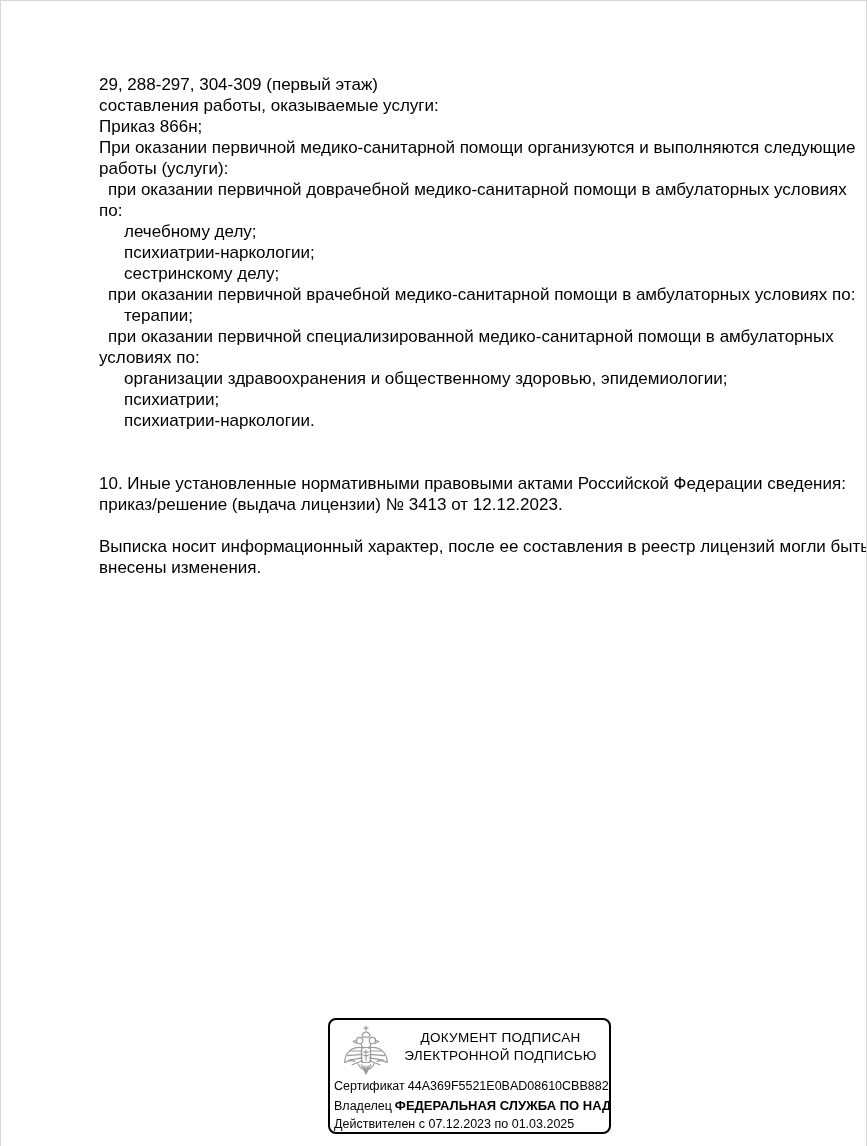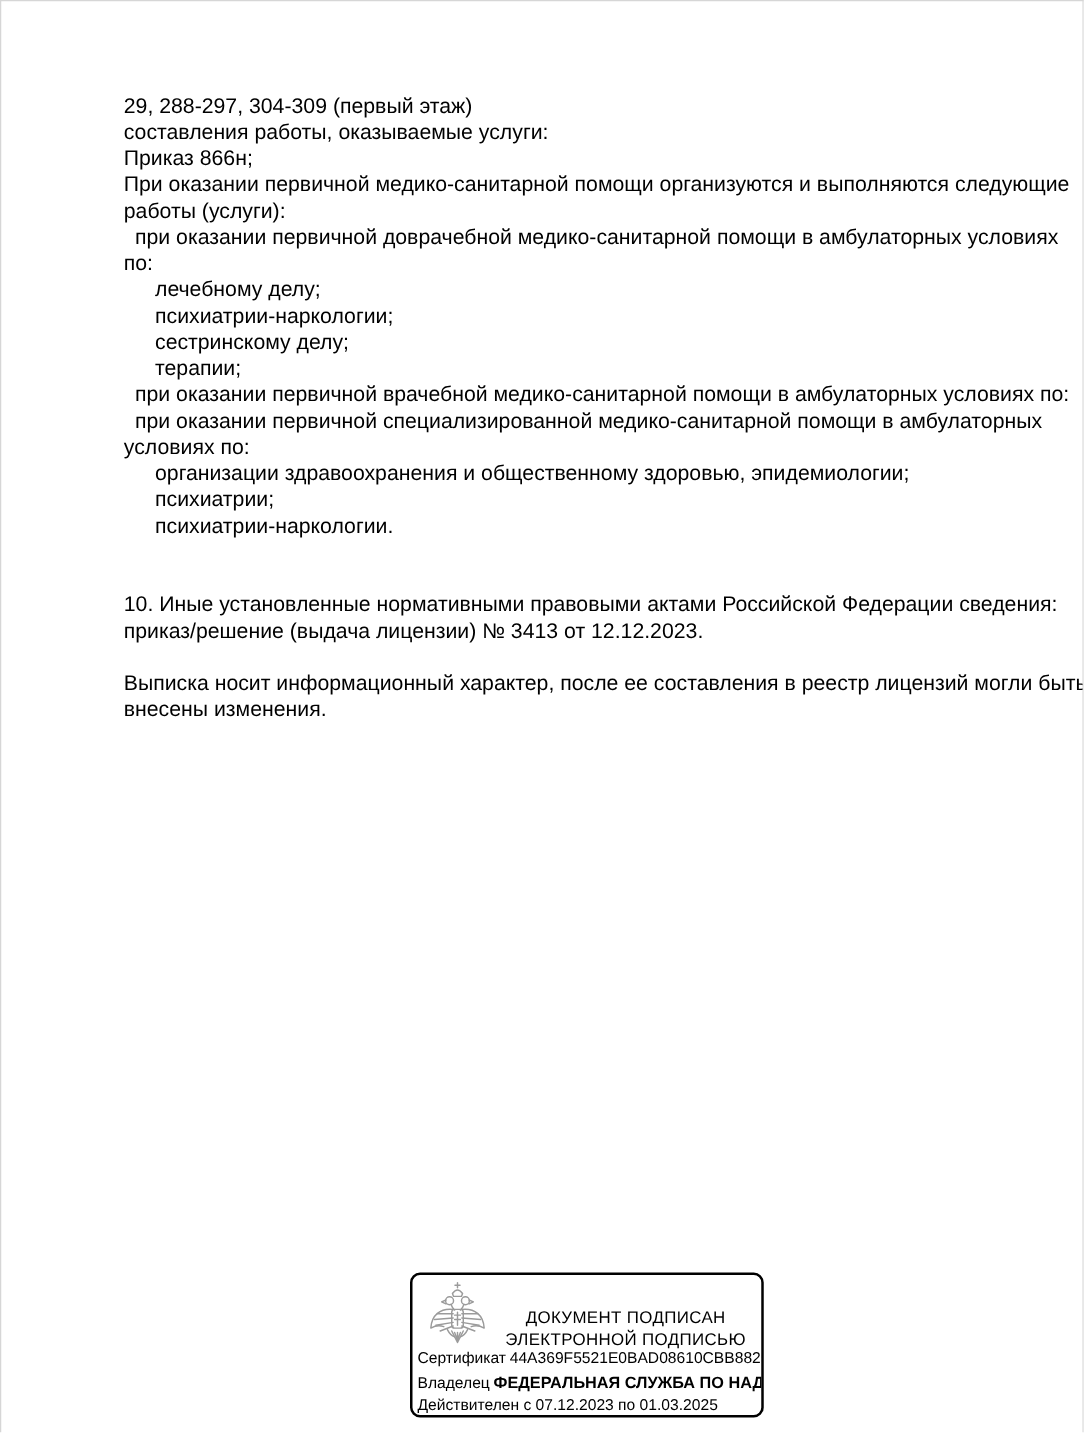--- a/index.html
+++ b/index.html
@@ -53,21 +53,20 @@
   .stamp-title {
     position: absolute;
     left: 66px;
     right: 4px;
     top: 9px;
     text-align: center;
     font-size: 13.5px;
     line-height: 18px;
     letter-spacing: 0.3px;
     white-space: nowrap;
-    margin-top: 16px;
   }
   .stamp-info {
     position: absolute;
     left: 4px;
     right: 0;
     top: 57px;
     font-size: 12.5px;
     line-height: 19px;
     white-space: nowrap;
   }
@@ -84,22 +83,22 @@
       <div class="line ind-0">29, 288-297, 304-309 (первый этаж)</div>
       <div class="line ind-0">составления работы, оказываемые услуги:</div>
       <div class="line ind-0">Приказ 866н;</div>
       <div class="line ind-0">При оказании первичной медико-санитарной помощи организуются и выполняются следующие</div>
       <div class="line ind-0">работы (услуги):</div>
       <div class="line ind-1">при оказании первичной доврачебной медико-санитарной помощи в амбулаторных условиях</div>
       <div class="line ind-0">по:</div>
       <div class="line ind-2">лечебному делу;</div>
       <div class="line ind-2">психиатрии-наркологии;</div>
       <div class="line ind-2">сестринскому делу;</div>
+      <div class="line ind-1">при оказании первичной врачебной медико-санитарной помощи в амбулаторных условиях по:</div>
       <div class="line ind-2">терапии;</div>
-      <div class="line ind-1">при оказании первичной врачебной медико-санитарной помощи в амбулаторных условиях по:</div>
       <div class="line ind-1">при оказании первичной специализированной медико-санитарной помощи в амбулаторных</div>
       <div class="line ind-0">условиях по:</div>
       <div class="line ind-2">организации здравоохранения и общественному здоровью, эпидемиологии;</div>
       <div class="line ind-2">психиатрии;</div>
       <div class="line ind-2">психиатрии-наркологии.</div>
       <div class="line ind-0"></div>
       <div class="line ind-0"></div>
       <div class="line ind-0">10. Иные установленные нормативными правовыми актами Российской Федерации сведения:</div>
       <div class="line ind-0">приказ/решение (выдача лицензии) № 3413 от 12.12.2023.</div>
       <div class="line ind-0"></div>

